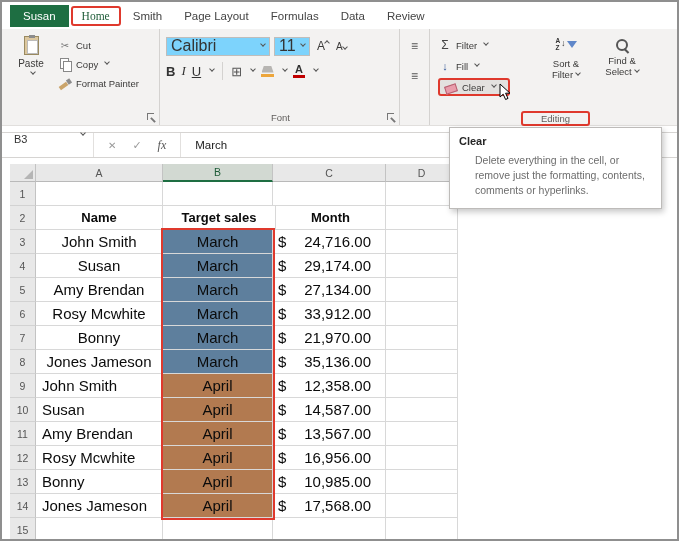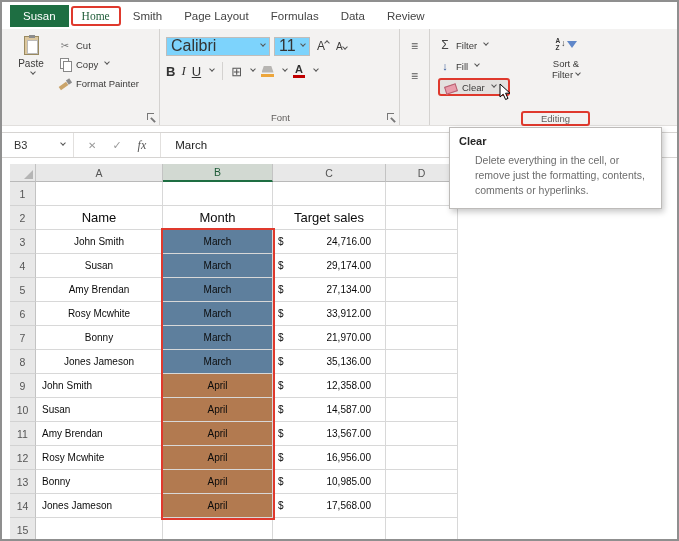--- a/index.html
+++ b/index.html
@@ -125,21 +125,21 @@
   .tooltip { position:absolute; left:447px; top:125px; width:213px; z-index:20;
     background:#fff; border:1px solid #bdbbb9; box-shadow:2px 3px 6px rgba(0,0,0,.22);
     padding:7px 9px 9px 9px; }
   .t-title { font-size:11px; font-weight:bold; color:#262626; margin-bottom:6px; }
   .t-body { font-size:10.5px; color:#6d6d6d; line-height:1.45;margin-left:16px; }
 
   
   .formulabar { position:absolute; left:0; top:130px; right:0; height:26px; background:#fff;
     border-top:1px solid #d6d4d2; border-bottom:1px solid #d6d4d2; display:flex;
     align-items:stretch; }
-  .namebox { width:72px; display:flex; align-items:center; padding-left:12px; font-size:11px;
+  .namebox { width:92px; display:flex; padding-left:12px; font-size:11px;
     color:#333; border-right:1px solid #e2e0de; }
   .namebox .chev { margin-left:auto; margin-right:8px; }
   .fb-icons { display:flex; align-items:center; gap:16px; padding:0 14px; color:#999;
     font-size:10.5px; }
   .fb-x { font-size:10px; }
   .fb-check { font-size:11px; }
   .fx { font-family:"Liberation Serif", serif; font-style:italic; font-size:12px; color:#555; }
   .fb-value { flex:1; display:flex; align-items:center; padding-left:14px; font-size:11.5px;
     color:#222; border-left:1px solid #e2e0de; }
 
@@ -152,27 +152,27 @@
   .corner { width:26px; position:relative; }
   .corner::after { content:""; position:absolute; right:2px; bottom:2px;
     border-left:9px solid transparent; border-bottom:9px solid #b5b5b5; }
   .hA { width:127px; } .hB { width:110px; } .hC { width:113px; } .hD { width:72px; }
   .hcell.selected { background:#d2d9d2; border-bottom:2px solid var(--green); color:#1e5c38; }
   .srow { display:flex; height:24px; }
   .rowhdr { width:26px; background:var(--hdr-bg); border-right:1px solid #c3c3c3;
     border-bottom:1px solid #d2d2d2; font-size:10.5px; color:#555; display:flex;
     align-items:center; justify-content:center; }
   .cell { border-right:1px solid var(--grid-line); border-bottom:1px solid var(--grid-line);
-    font-size:10px; color:#0b0b0b; display:flex; align-items:center; background:#fff; }
+    font-size:15px; color:#0b0b0b; display:flex; align-items:center; background:#fff; }
   .ca { width:127px; justify-content:center; padding:0 4px; }
   .ca.left { justify-content:flex-start; padding-left:6px; }
   .cb { width:110px; justify-content:center; }
   .cc { width:113px; justify-content:space-between; padding:0 14px 0 5px; }
   .cd { width:72px; }
-  .cell.hdr { font-weight:normal; font-size:13px; justify-content:center; padding:0; }
+  .cell.hdr { font-weight:bold; font-size:13px; justify-content:center; padding:0; }
   .fill-march { background:var(--march); }
   .fill-april { background:var(--april); }
   .sel-annotation { position:absolute; left:159px; top:226px; width:114px; height:292px;
     border:2px solid var(--red); z-index:5; pointer-events:none; }
 </style>
 </head>
 <body>
 
 <div class="app">
 
@@ -295,20 +295,28 @@
               </span>
             <span class="dn-arrow">↓</span>
             <span class="funnel"></span>
           </span>
           <span class="line">Sort &amp;</span>
           <span class="line">
             <span>Filter</span>
             <span class="chev"></span>
           </span>
         </div>
+        <div class="big-cmd">
+          <span class="mag-icon"></span>
+          <span class="line">Find &amp;</span>
+          <span class="line">
+            <span>Select</span>
+            <span class="chev"></span>
+          </span>
+        </div>
       </div>
       <div class="rgroup-label">
         <span class="editing-label">Editing</span>
       </div>
     </div>
   </div>
 
   <div class="formulabar">
     <div class="namebox">
       <span>B3</span>
@@ -336,22 +344,22 @@
         <div class="srow">
           <div class="rowhdr">1</div>
           <div class="cell ca"></div>
           <div class="cell cb"></div>
           <div class="cell cc"></div>
           <div class="cell cd"></div>
         </div>
         <div class="srow">
           <div class="rowhdr">2</div>
           <div class="cell ca hdr">Name</div>
+          <div class="cell cc hdr">Target sales</div>
           <div class="cell cb hdr">Month</div>
-          <div class="cell cc hdr">Target sales</div>
           <div class="cell cd"></div>
         </div>
         <div class="srow">
           <div class="rowhdr">3</div>
           <div class="cell ca">John Smith</div>
           <div class="cell cb fill-march">March</div>
           <div class="cell cc">
             <span>$</span>
             <span>24,716.00</span>
           </div>

